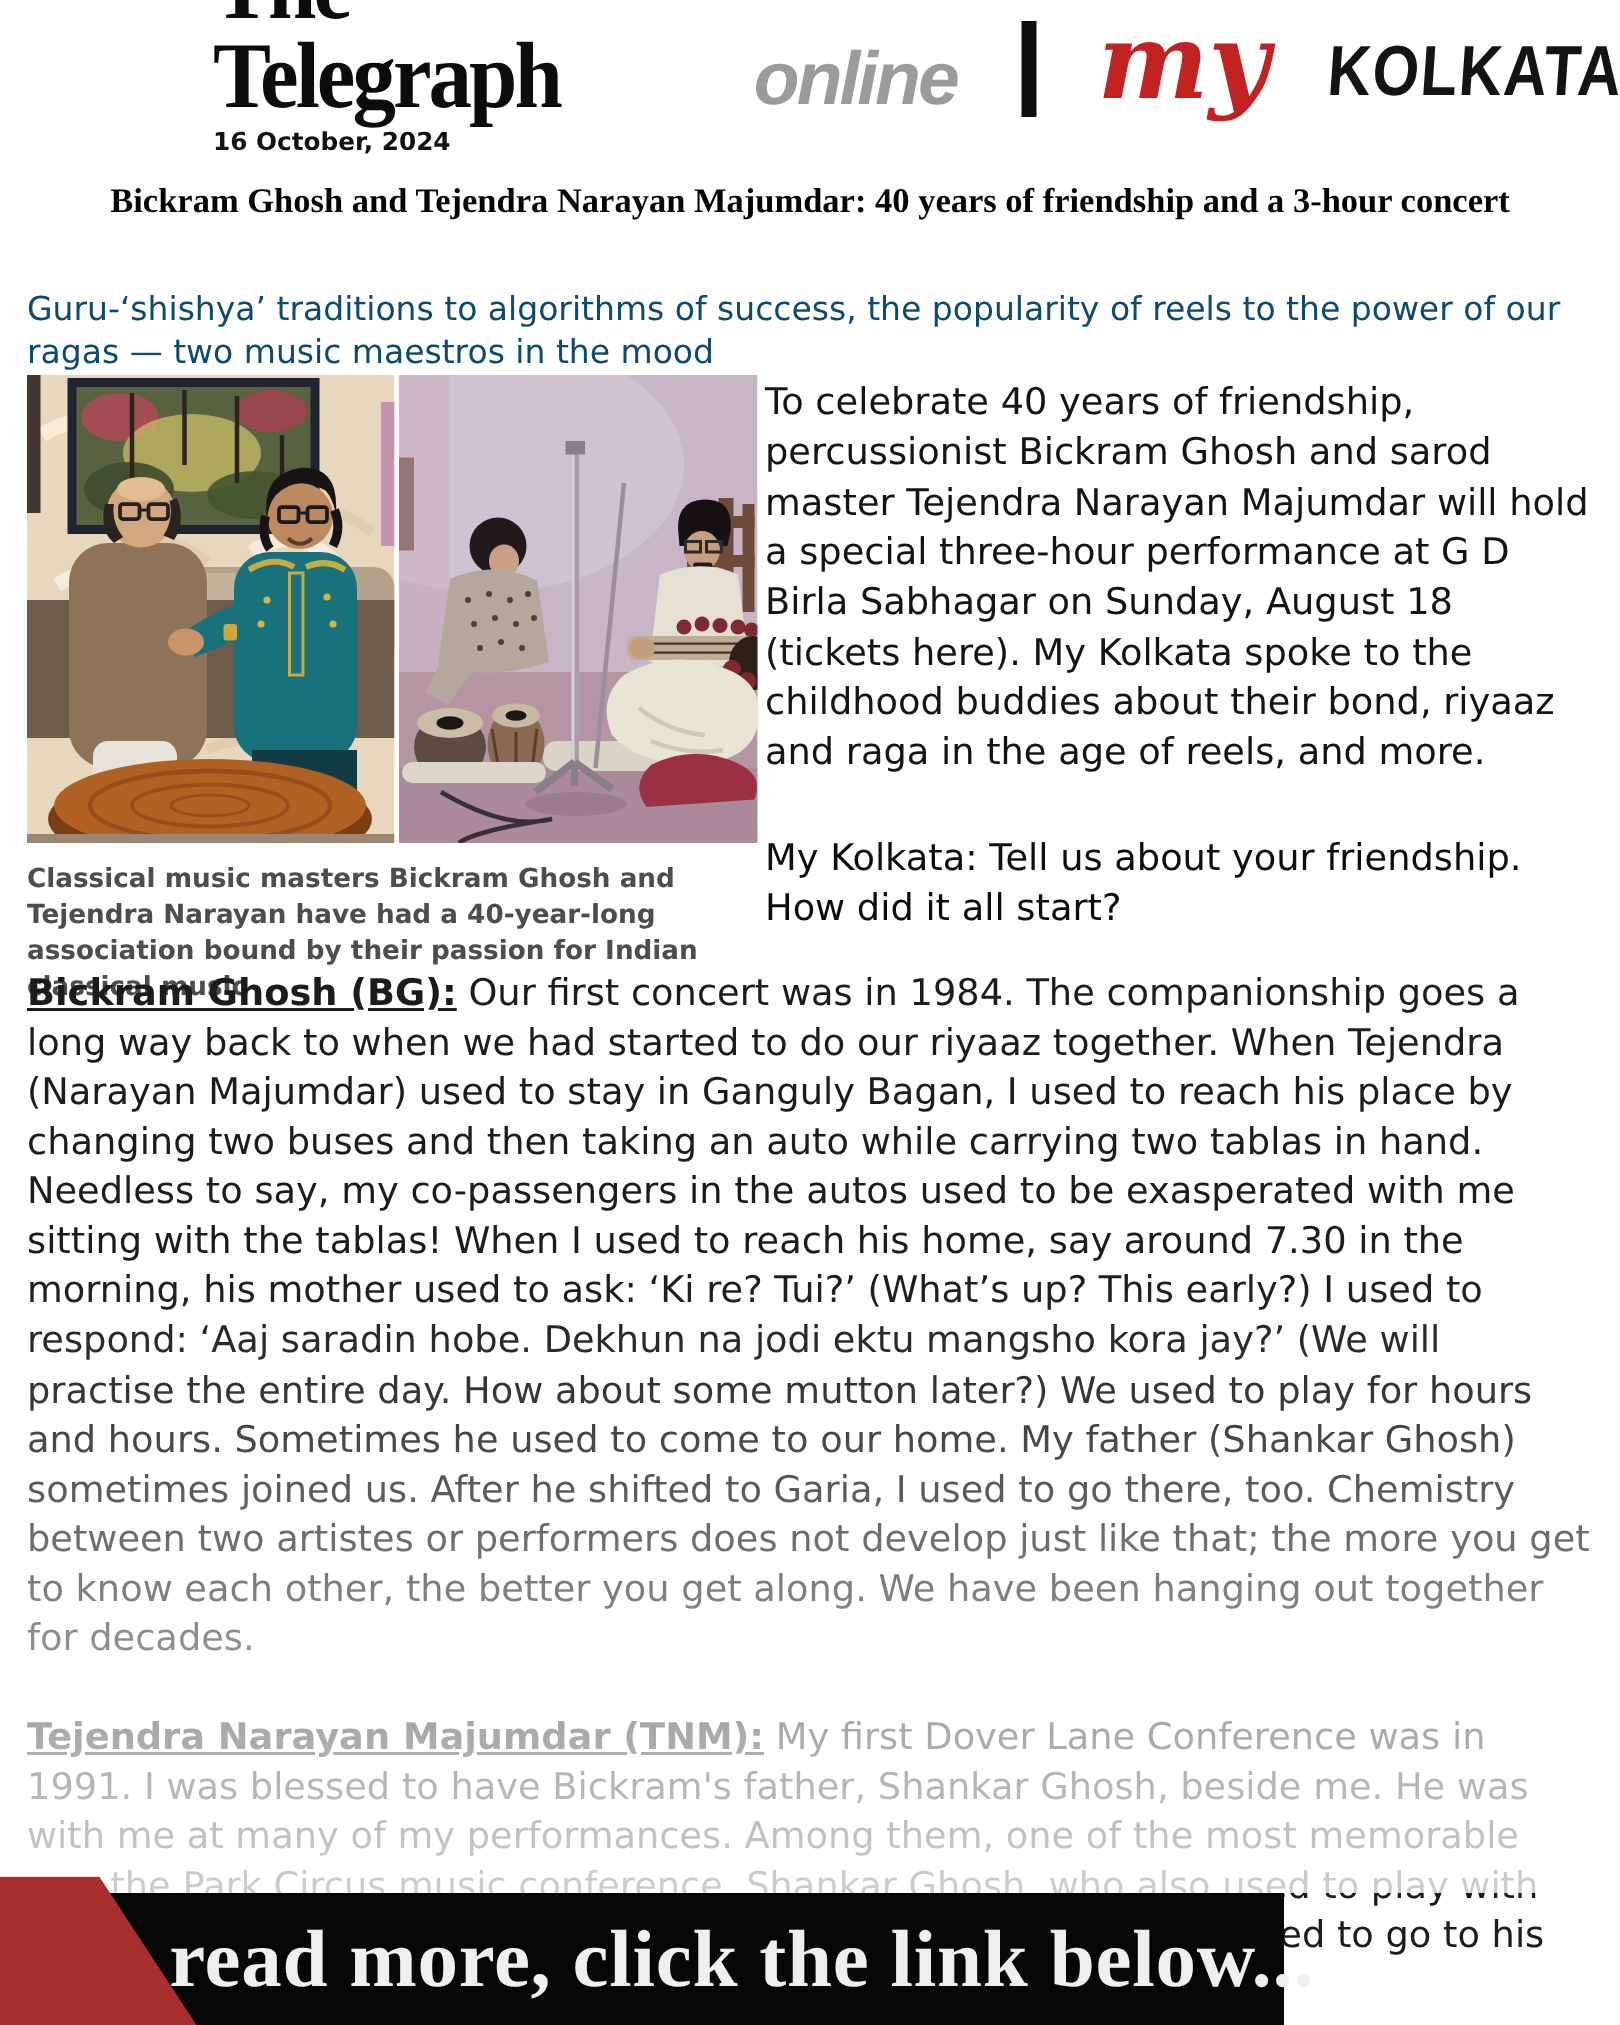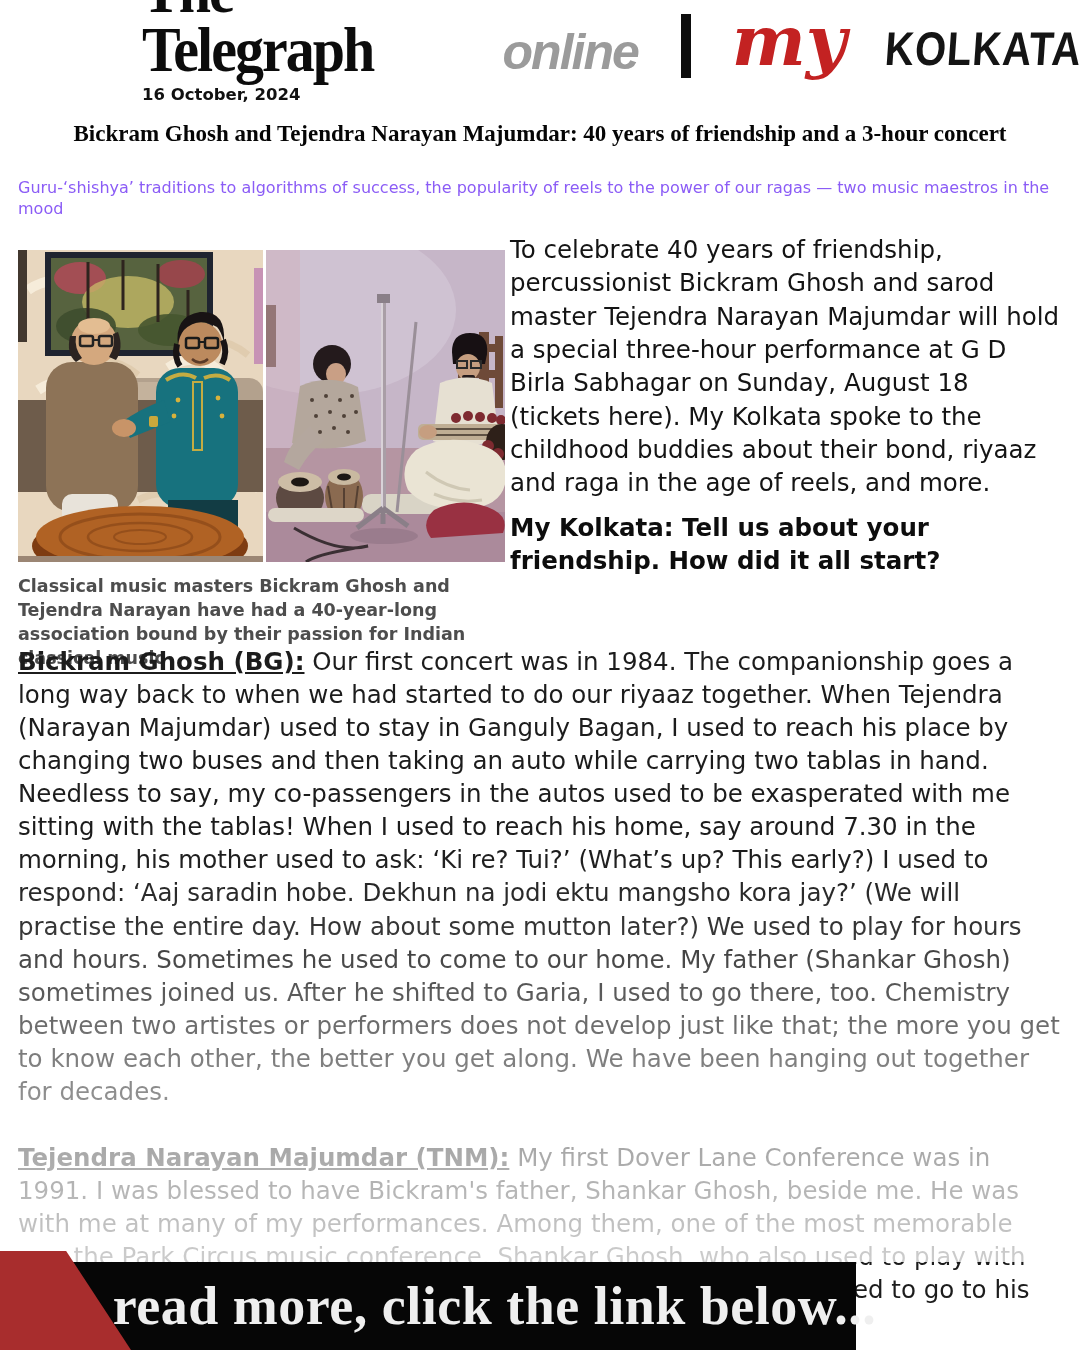--- a/index.html
+++ b/index.html
@@ -44,38 +44,38 @@
   .pub-date { margin-top: 5px; font-size: 16.5px; font-weight: bold; color: #111; }
 
   
   .headline {
     position: absolute; top: 106px; left: 40px; right: 40px;
     font-family: "Liberation Serif", serif;
     font-weight: bold; font-size: 23px; line-height: 1.17;
     text-align: center; color: #050505;
   }
   .subhead {
-    position: absolute; top: 177px; left: 18px; right: 24px;
-    font-size: 16px; line-height: 1.33; color: #8b5cf6;
+    position: absolute; top: 192px; left: 18px; right: 24px;
+    font-size: 22px; line-height: 1.33; color: #0c4a6e;
   }
 
   
   .photos { position: absolute; top: 250px; left: 18px; width: 487px; }
   .photo-pair { display: flex; gap: 3px; }
   .photo-pair svg { display: block; }
   .caption {
     position: absolute; top: 574px; left: 18px; width: 490px;
     font-size: 17.5px; font-weight: bold; line-height: 1.38;
     color: #4d4d4d; 
   }
 
   
-  .intro-col { position: absolute; top: 233px; left: 510px; width: 554px; }
+  .intro-col { position: absolute; top: 251px; left: 510px; width: 554px; }
   .intro { margin: 0; font-size: 24.5px; line-height: 1.36; color: #141414; }
-  .question { margin: 11px 0 0; font-size: 24.5px; line-height: 1.36; font-weight: bold; color: #0d0d0d; }
+  .question { margin: 37px 0 0; font-size: 24.5px; line-height: 1.36; font-weight: normal; color: #0d0d0d; }
 
   
   .bodytext { position: absolute; top: 645px; left: 18px; width: 1046px; }
   .bodytext p { margin: 0 0 33px; font-size: 24.5px; line-height: 1.35; color: #1c1c1c; }
   .speaker { font-weight: bold; text-decoration: underline; }
 
   
   .fade-overlay {
     position: absolute; left: 0; top: 850px; width: 1080px; height: 412px;
     pointer-events: none;

